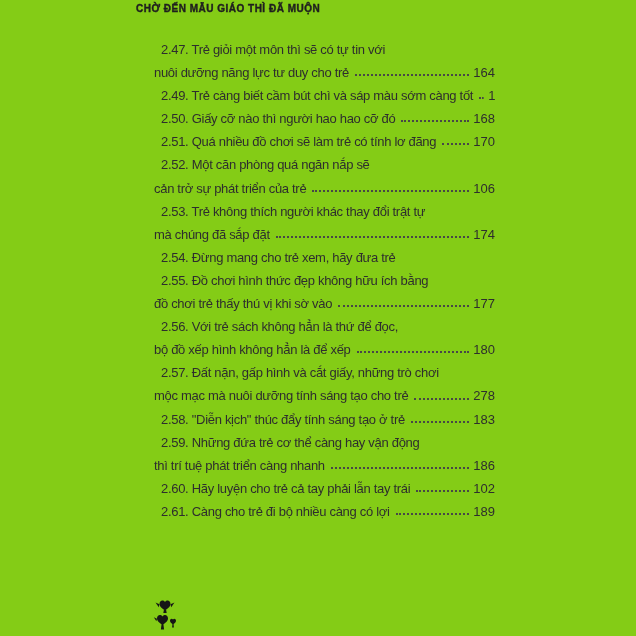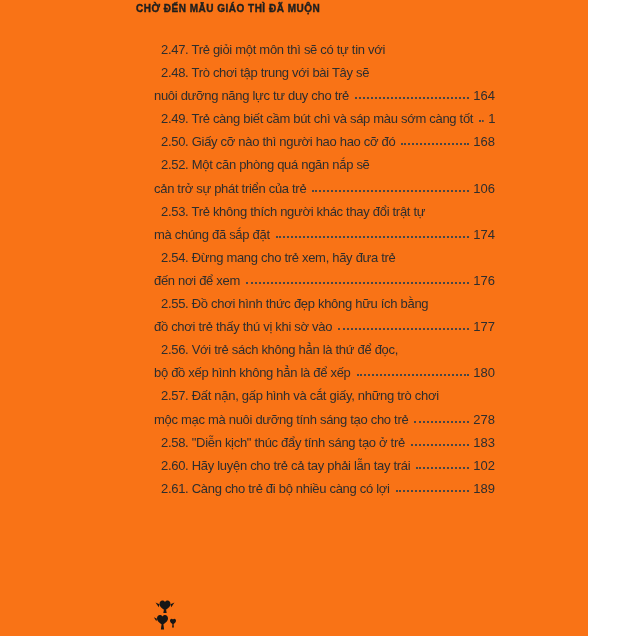--- a/index.html
+++ b/index.html
@@ -4,22 +4,22 @@
 <style>
   html, body { margin: 0; padding: 0; }
   body {
     width: 636px; height: 636px;
     background: #ffffff;
     font-family: "Liberation Sans", "DejaVu Sans", sans-serif;
     overflow: hidden;
   }
   .page {
     position: relative;
-    width: 588px; height: 636px;
-    background: #f97316;
+    width: 636px; height: 636px;
+    background: #84cc16;
   }
   
   .running-title {
     position: absolute;
     left: 136px; top: 3px;
     font-size: 10px;
     font-weight: bold;
     letter-spacing: 0.5px;
     color: #1f1f1f;
     -webkit-text-stroke: 0.4px #1f1f1f;
@@ -85,23 +85,20 @@
   <div class="running-title">CHỜ ĐẾN MẪU GIÁO THÌ ĐÃ MUỘN</div>
 
   <div class="toc">
 
   <div class="toc-entry">
         <div class="toc-line num-line">
           <span class="toc-text">2.47. Trẻ giỏi một môn thì sẽ có tự tin với</span>
         </div>
       </div>
       <div class="toc-entry">
-        <div class="toc-line num-line">
-          <span class="toc-text">2.48. Trò chơi tập trung với bài Tây sẽ</span>
-        </div>
         <div class="toc-line">
           <span class="toc-text">nuôi dưỡng năng lực tư duy cho trẻ</span>
           <span class="leader"></span>
           <span class="pagenum">164</span>
         </div>
       </div>
       <div class="toc-entry">
         <div class="toc-line num-line">
           <span class="toc-text">2.49. Trẻ càng biết cầm bút chì và sáp màu sớm càng tốt</span>
           <span class="leader"></span>
@@ -110,20 +107,27 @@
       </div>
       <div class="toc-entry">
         <div class="toc-line num-line">
           <span class="toc-text">2.50. Giấy cỡ nào thì người hao hao cỡ đó</span>
           <span class="leader"></span>
           <span class="pagenum">168</span>
         </div>
       </div>
       <div class="toc-entry">
         <div class="toc-line num-line">
+          <span class="toc-text">2.51. Quá nhiều đồ chơi sẽ làm trẻ có tính lơ đãng</span>
+          <span class="leader"></span>
+          <span class="pagenum">170</span>
+        </div>
+      </div>
+      <div class="toc-entry">
+        <div class="toc-line num-line">
           <span class="toc-text">2.52. Một căn phòng quá ngăn nắp sẽ</span>
         </div>
         <div class="toc-line">
           <span class="toc-text">cản trở sự phát triển của trẻ</span>
           <span class="leader"></span>
           <span class="pagenum">106</span>
         </div>
       </div>
       <div class="toc-entry">
         <div class="toc-line num-line">
@@ -132,25 +136,20 @@
         <div class="toc-line">
           <span class="toc-text">mà chúng đã sắp đặt</span>
           <span class="leader"></span>
           <span class="pagenum">174</span>
         </div>
       </div>
       <div class="toc-entry">
         <div class="toc-line num-line">
           <span class="toc-text">2.54. Đừng mang cho trẻ xem, hãy đưa trẻ</span>
         </div>
-        <div class="toc-line">
-          <span class="toc-text">đến nơi để xem</span>
-          <span class="leader"></span>
-          <span class="pagenum">176</span>
-        </div>
       </div>
       <div class="toc-entry">
         <div class="toc-line num-line">
           <span class="toc-text">2.55. Đồ chơi hình thức đẹp không hữu ích bằng</span>
         </div>
         <div class="toc-line">
           <span class="toc-text">đồ chơi trẻ thấy thú vị khi sờ vào</span>
           <span class="leader"></span>
           <span class="pagenum">177</span>
         </div>
@@ -173,20 +172,30 @@
           <span class="toc-text">mộc mạc mà nuôi dưỡng tính sáng tạo cho trẻ</span>
           <span class="leader"></span>
           <span class="pagenum">278</span>
         </div>
       </div>
       <div class="toc-entry">
         <div class="toc-line num-line">
           <span class="toc-text">2.58. "Diễn kịch" thúc đẩy tính sáng tạo ở trẻ</span>
           <span class="leader"></span>
           <span class="pagenum">183</span>
+        </div>
+      </div>
+      <div class="toc-entry">
+        <div class="toc-line num-line">
+          <span class="toc-text">2.59. Những đứa trẻ cơ thể càng hay vận động</span>
+        </div>
+        <div class="toc-line">
+          <span class="toc-text">thì trí tuệ phát triển càng nhanh</span>
+          <span class="leader"></span>
+          <span class="pagenum">186</span>
         </div>
       </div>
       <div class="toc-entry">
         <div class="toc-line num-line">
           <span class="toc-text">2.60. Hãy luyện cho trẻ cả tay phải lẫn tay trái</span>
           <span class="leader"></span>
           <span class="pagenum">102</span>
         </div>
       </div>
       <div class="toc-entry">

